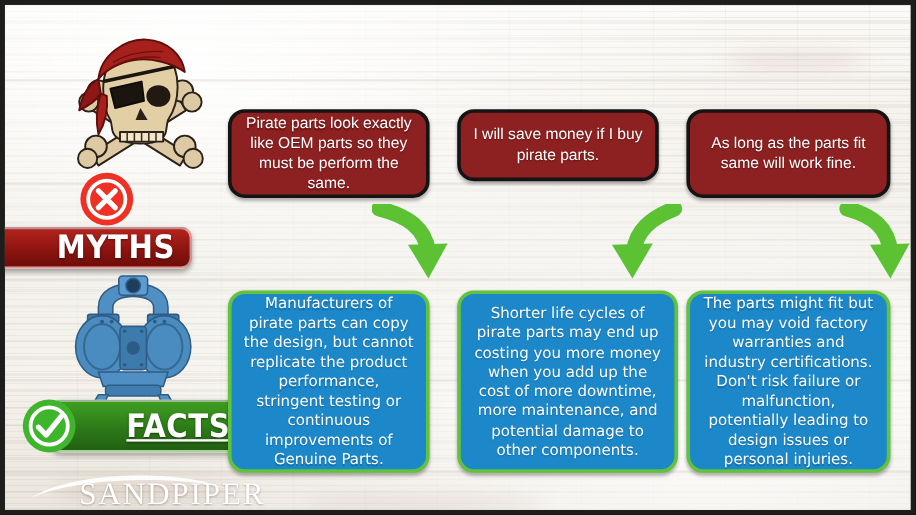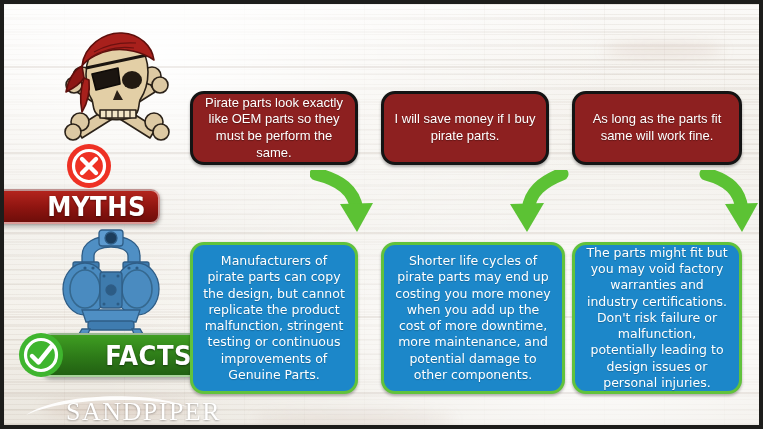--- a/index.html
+++ b/index.html
@@ -52,21 +52,21 @@
     box-shadow:0 2px 4px rgba(0,0,0,.35);
     border:2px solid rgba(255,255,255,.55);
     text-shadow:0 1px 2px rgba(0,0,0,.45);
   }
   #badge-myths{left:14px;top:139px;flex-direction:column;}
   #badge-myths .badge-plate{
     width:118px;background:linear-gradient(180deg,#b3241d 0%,#8d1410 55%,#6e0d0a 100%);
   }
   #badge-facts{left:14px;top:330px;}
   #badge-facts .badge-plate{
-    width:118px;background:linear-gradient(180deg,#3f9e22 0%,#2d7a18 55%,#226012 100%);
+    width:118px;background:linear-gradient(180deg,#3f9e22 0%,#2d7a18 55%,#226012 100%);text-decoration:underline;
   }
   .badge-mark{position:relative;z-index:3;width:46px;height:46px;flex:0 0 46px;}
 
   
   .card{
     position:absolute;box-sizing:border-box;
     display:flex;align-items:center;justify-content:center;text-align:center;
     color:#ffffff;
   }
   .myth-card{
@@ -217,33 +217,33 @@
   </div>
 
   <div id="sandpiper">
     <svg style="position:absolute;left:0;top:0;" width="180" height="34" viewBox="0 0 180 34">
       <path d="M6 20 C40 -4 140 -4 172 14 C150 2 48 0 6 20 Z" fill="#ffffff" opacity=".92"></path>
     </svg>
     <div id="sandpiper-text">SANDPIPER</div>
   </div>
 
   <div class="card myth-card" style="left:186px;top:87px;width:168px;height:74px;">Pirate parts look exactly like OEM parts so they must be perform the same.</div>
-  <div class="card myth-card" style="left:377px;top:87px;width:168px;height:74px;">I will save money if I buy pirate parts.</div>
+  <div class="card myth-card" style="left:377px;top:87px;width:168px;height:60px;">I will save money if I buy pirate parts.</div>
   <div class="card myth-card" style="left:568px;top:87px;width:170px;height:74px;">As long as the parts fit same will work fine.</div>
 
   <svg class="arrow" style="left:306px;top:166px;" width="66" height="68" viewBox="0 0 66 68">
     <path d="M6 4 C30 10 44 20 47 40" stroke="#5cc234" stroke-width="13" fill="none" stroke-linecap="round"></path>
     <path d="M30 34 L47 62 L63 33 Z" fill="#5cc234"></path>
   </svg>
   <svg class="arrow" style="left:500px;top:166px;" width="66" height="68" viewBox="0 0 66 68">
     <path d="M58 4 C38 12 26 22 24 40" stroke="#5cc234" stroke-width="13" fill="none" stroke-linecap="round"></path>
     <path d="M6 34 L23 62 L40 33 Z" fill="#5cc234"></path>
   </svg>
   <svg class="arrow" style="left:692px;top:166px;" width="66" height="68" viewBox="0 0 66 68">
     <path d="M10 4 C32 10 44 20 46 40" stroke="#5cc234" stroke-width="13" fill="none" stroke-linecap="round"></path>
     <path d="M29 34 L46 62 L62 33 Z" fill="#5cc234"></path>
   </svg>
 
-  <div class="card fact-card" style="left:186px;top:238px;width:168px;height:152px;">Manufacturers of pirate parts can copy the design, but cannot replicate the product malfunction, stringent testing or continuous improvements of Genuine Parts.</div>
+  <div class="card fact-card" style="left:186px;top:238px;width:168px;height:152px;">Manufacturers of pirate parts can copy the design, but cannot replicate the product performance, stringent testing or continuous improvements of Genuine Parts.</div>
   <div class="card fact-card" style="left:377px;top:238px;width:184px;height:152px;">Shorter life cycles of pirate parts may end up costing you more money when you add up the cost of more downtime, more maintenance, and potential damage to other components.</div>
   <div class="card fact-card" style="left:568px;top:238px;width:170px;height:152px;">The parts might fit but you may void factory warranties and industry certifications. Don't risk failure or malfunction, potentially leading to design issues or personal injuries.</div>
 
 </div>
 
 </body></html>

